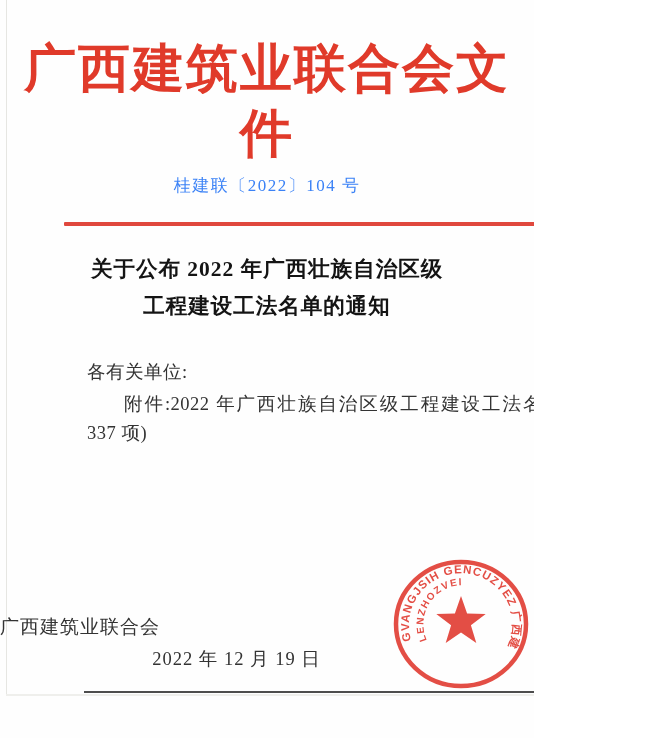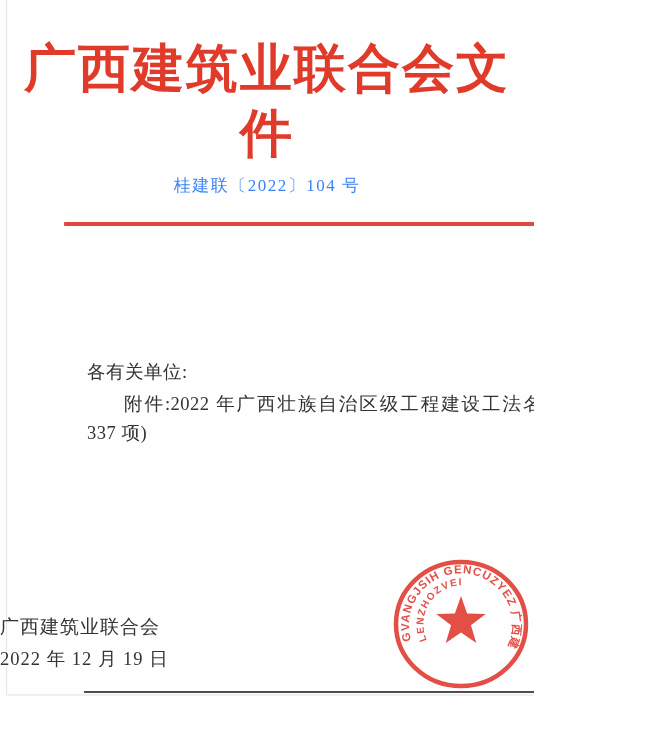--- a/index.html
+++ b/index.html
@@ -53,21 +53,21 @@
   }
   .body-block p{margin:2px;text-align:justify;}
   .body-block p.indent{text-indent:2em;}
   .signature-org{
     position:absolute;top:614px;left:0;width:100%;
     padding-right:118px;box-sizing:border-box;
     font-size:19px;color:#333;letter-spacing:1px;
   }
   .signature-date{
     position:absolute;top:646px;left:0;width:100%;
-    text-align:left;padding-right:61px;box-sizing:border-box;
+    text-align:center;padding-right:61px;box-sizing:border-box;
     font-size:18.5px;color:#333;letter-spacing:1px;
   }
   .seal{
     position:absolute;left:391px;top:558px;width:142px;height:134px;
     mix-blend-mode:multiply;opacity:0.88;
     pointer-events:none;
   }
   .seal text{
     fill:var(--seal-red);
     font-family:"Liberation Sans","DejaVu Sans",sans-serif;
@@ -85,21 +85,21 @@
 
   <div class="scan-edge-left"></div>
   <div class="scan-edge-bottom"></div>
 
   <h1 class="letterhead-title">广西建筑业联合会文件</h1>
 
   <div class="doc-number">桂建联〔2022〕104 号</div>
 
   <div class="red-rule"></div>
 
-  <h2 class="doc-title"><br></h2>
+  <h2 class="doc-title"><span>关于公布 2022 年广西壮族自治区级</span><br><span>工程建设工法名单的通知</span></h2>
 
   <div class="body-block">
     <p>各有关单位:</p>
     <p class="indent">附件:2022 年广西壮族自治区级工程建设工法名单(共 337 项)</p>
   </div>
 
   <div class="signature-org">广西建筑业联合会</div>
 
   <div class="signature-date">2022 年 12 月 19 日</div>
 

